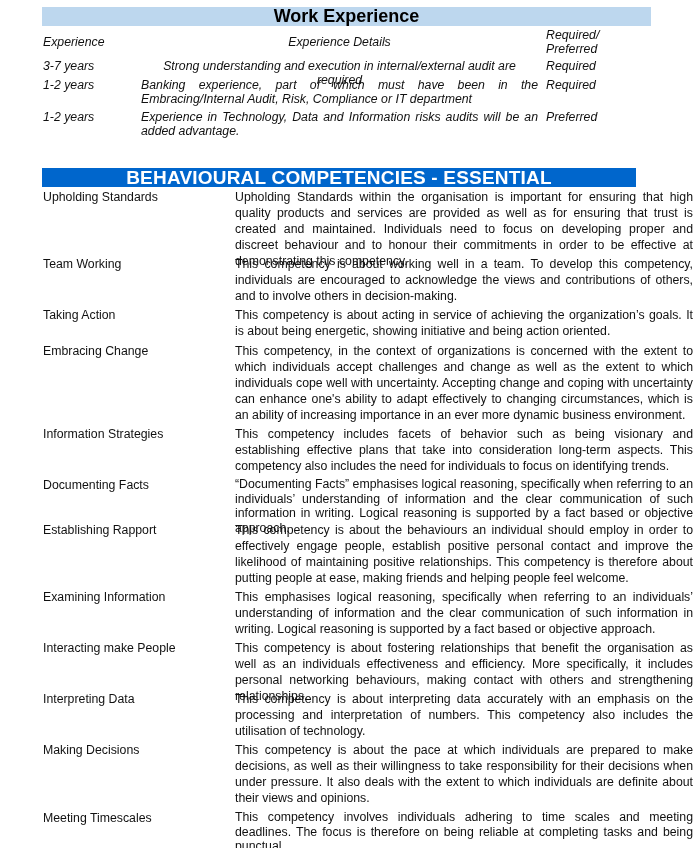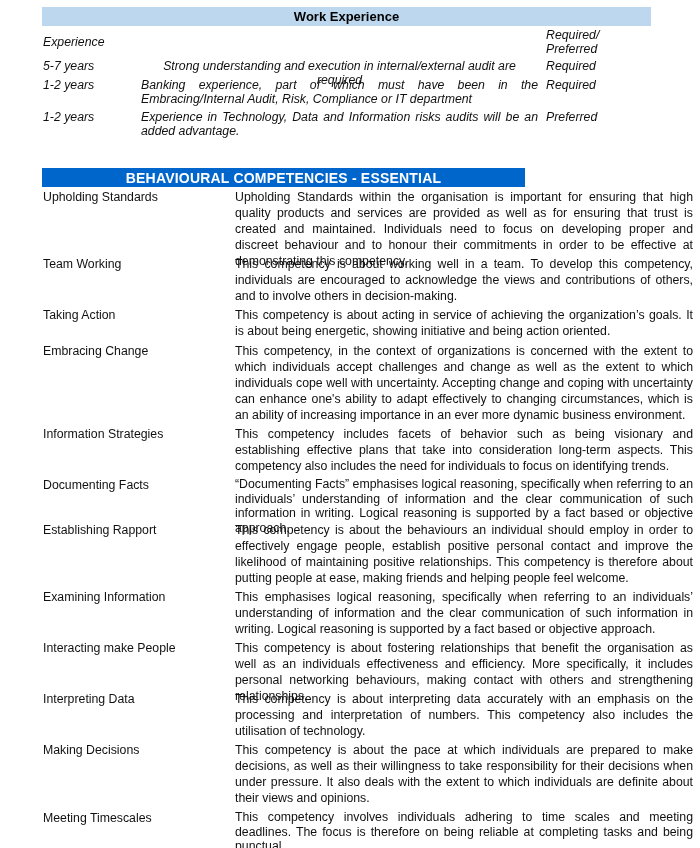--- a/index.html
+++ b/index.html
@@ -2,56 +2,57 @@
 <html><head>
 <meta charset="utf-8">
 <style>
   html, body { margin: 0; padding: 0; background: #ffffff; }
   body {
     width: 700px; height: 848px; position: relative; overflow: hidden;
     font-family: "Liberation Sans", sans-serif; font-size: 12.3px; color: #111;
   }
   .work-header {
     position: absolute; left: 42px; top: 7px; width: 609px; height: 19px;
-    background: #bdd7ee; text-align: center; font-weight: bold; font-size: 13px;
+    background: #bdd7ee; text-align: center; font-weight: bold; font-size: 18px;
     line-height: 19px; color: #000;
   }
   .work-table { position: absolute; left: 43px; top: 28px; width: 608px; }
   .wrow { position: relative; font-style: italic; }
   .wcol1 { position: absolute; left: 0; width: 95px; }
   .wcol2 { position: absolute; left: 98px; width: 397px; text-align: justify; }
   .wcol3 { position: absolute; left: 503px; width: 100px; }
   .whead { height: 30px; }
   .whead .wcol1 { top: 7px; }
   .whead .wcol2 { top: 7px; text-align: center; }
   .whead .wcol3 { top: 0; line-height: 14px; }
   .line14 { line-height: 14px; }
 
   .beh-header {
-    position: absolute; left: 42px; top: 168px; width: 483px; height: 19px;
+    position: absolute; left: 42px; top: 168px; width: 594px; height: 19px;
     background: #0066cc; color: #ffffff; text-align: center; font-weight: bold;
-    font-size: 14px; line-height: 20px; letter-spacing: 0.2px;
+    font-size: 19px; line-height: 20px; letter-spacing: 0.2px;
   }
   .comp { position: absolute; left: 43px; width: 607px; }
   .comp .label { position: absolute; left: 0; top: 0; width: 145px; line-height: 16px; }
   .comp .desc { position: absolute; left: 148px; top: 0; width: 458px; text-align: justify; line-height: 16px; margin-left: 44px; }
   .comp .desc.tight { line-height: 14.5px; }
 </style>
 </head>
 <body>
 
 <div class="work-header">Work Experience</div>
 
 <div class="work-table">
   <div class="wrow whead">
     <div class="wcol1">Experience</div>
+    <div class="wcol2">Experience Details</div>
     <div class="wcol3" style="width:60px">Required/ Preferred</div>
   </div>
   <div class="wrow" style="position:absolute; top:31px; width:608px;">
-    <div class="wcol1 line14">5-7 years</div>
+    <div class="wcol1 line14">3-7 years</div>
     <div class="wcol2 line14" style="text-align:center">Strong understanding and execution in internal/external audit are required</div>
     <div class="wcol3 line14">Required</div>
   </div>
   <div class="wrow" style="position:absolute; top:50px; width:608px;">
     <div class="wcol1 line14">1-2 years</div>
     <div class="wcol2 line14">Banking experience, part of which must have been in the Embracing/Internal Audit, Risk, Compliance or IT department</div>
     <div class="wcol3 line14">Required</div>
   </div>
   <div class="wrow" style="position:absolute; top:82px; width:608px;">
     <div class="wcol1 line14">1-2 years</div>

